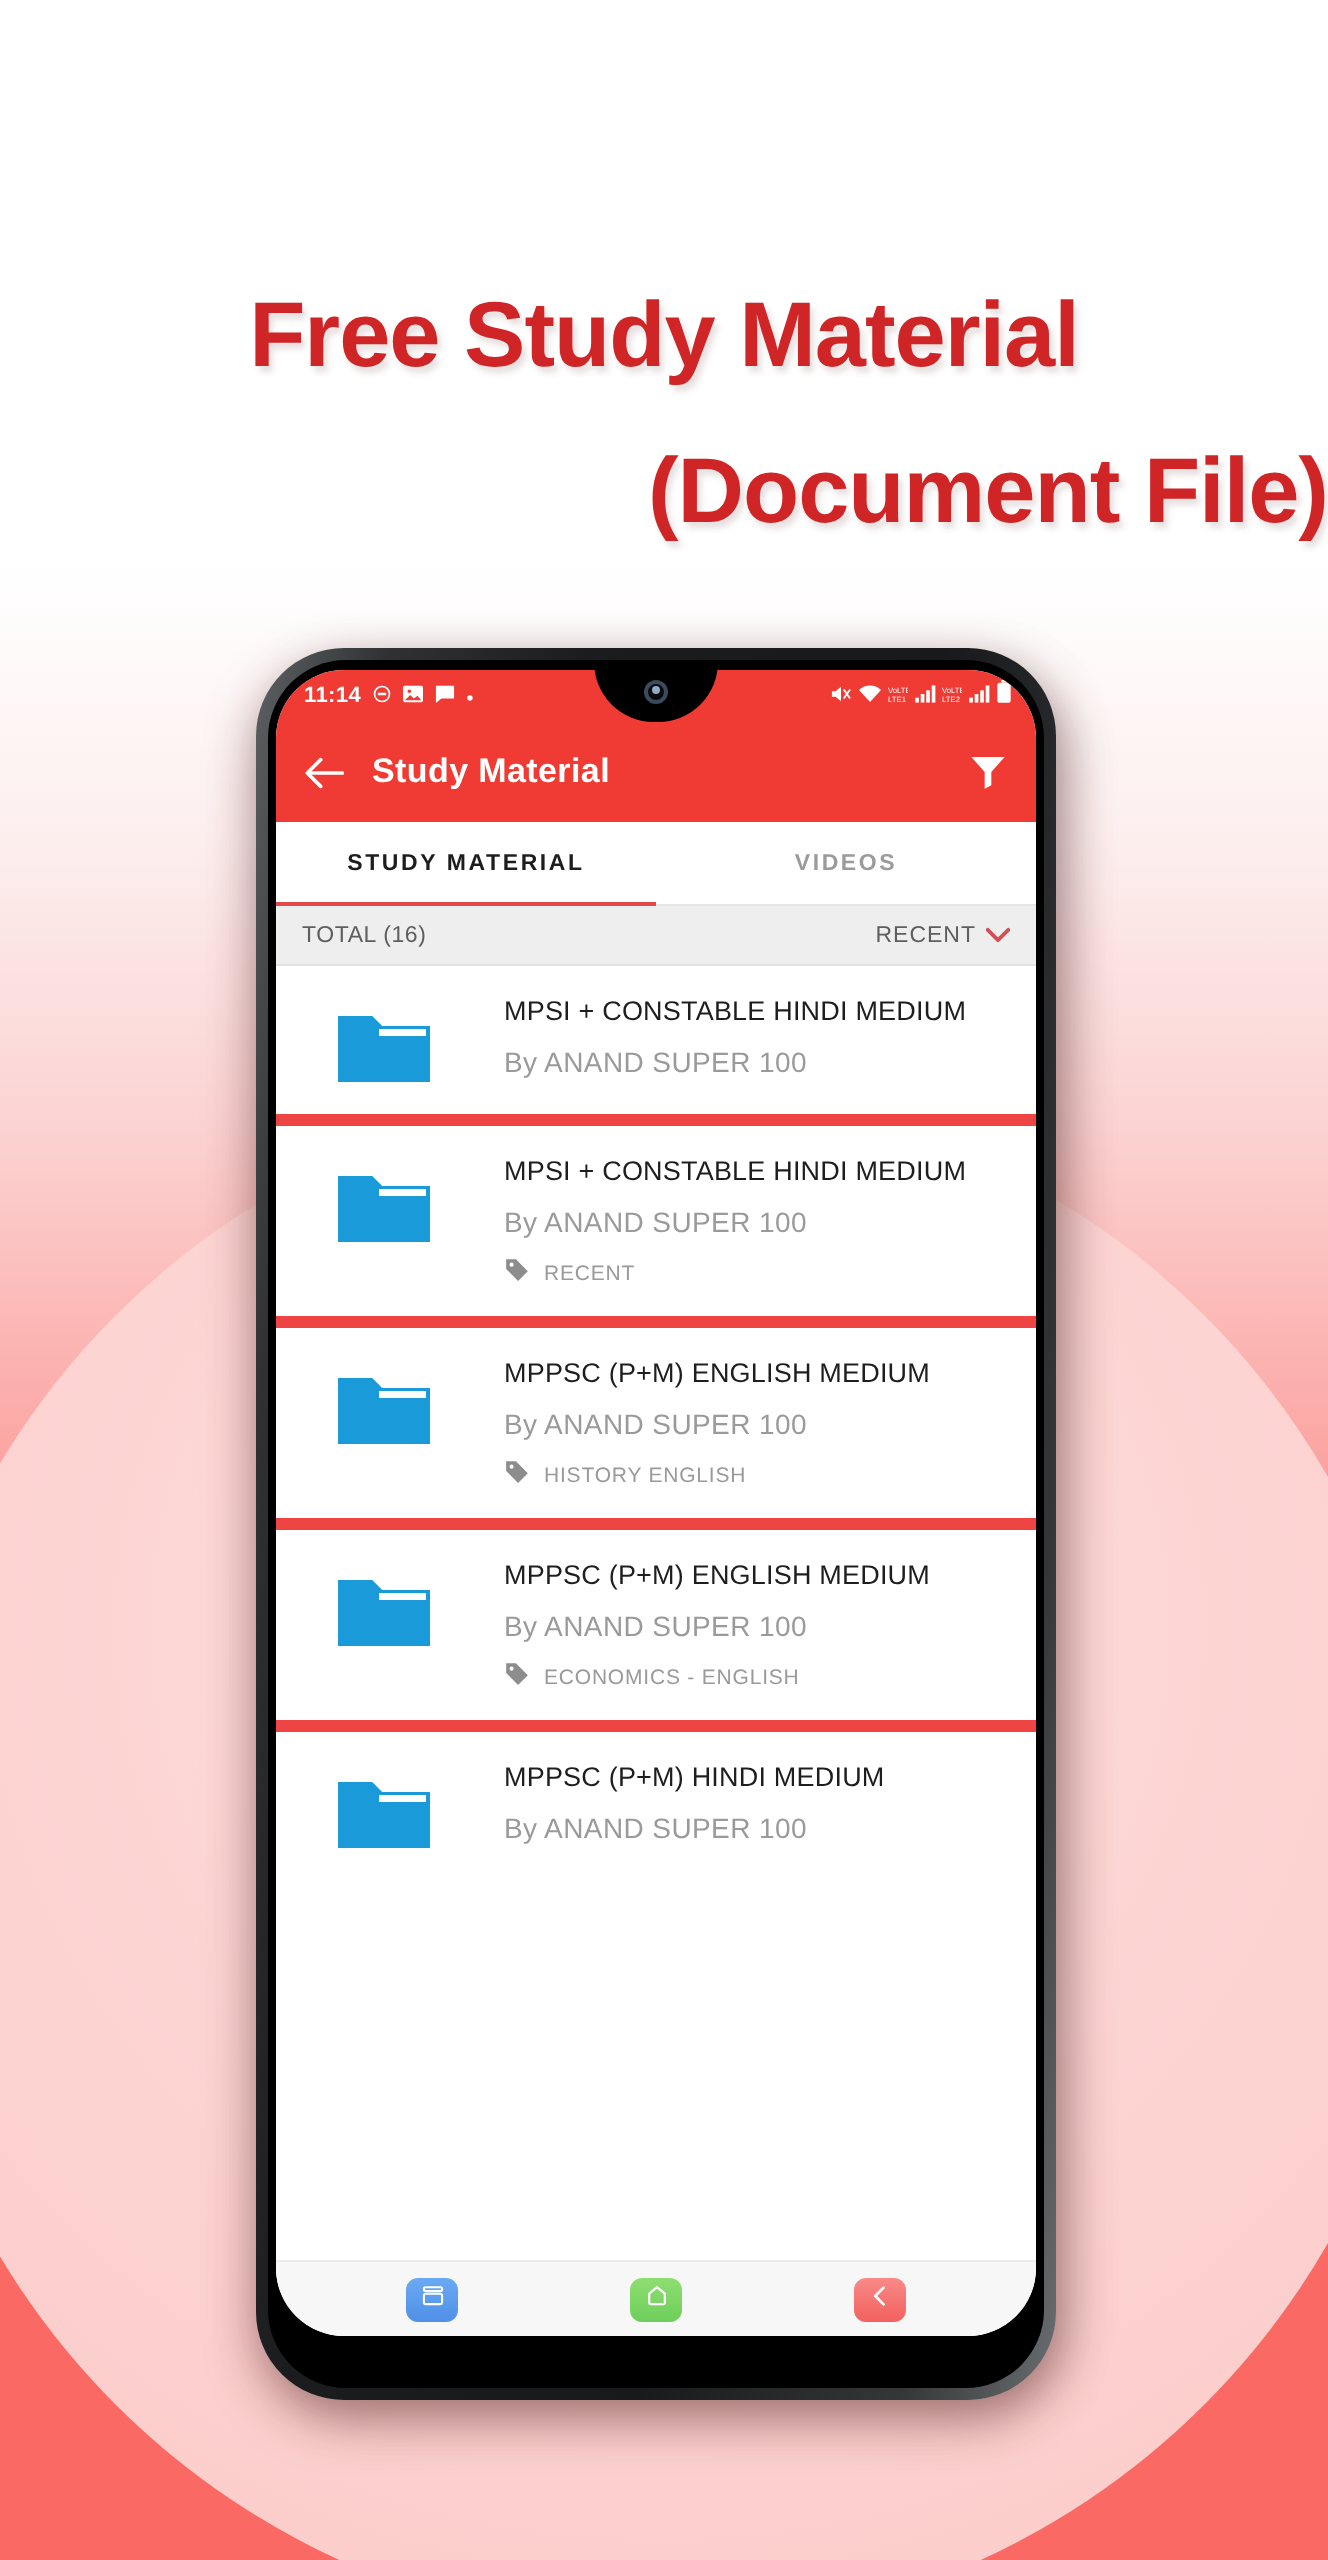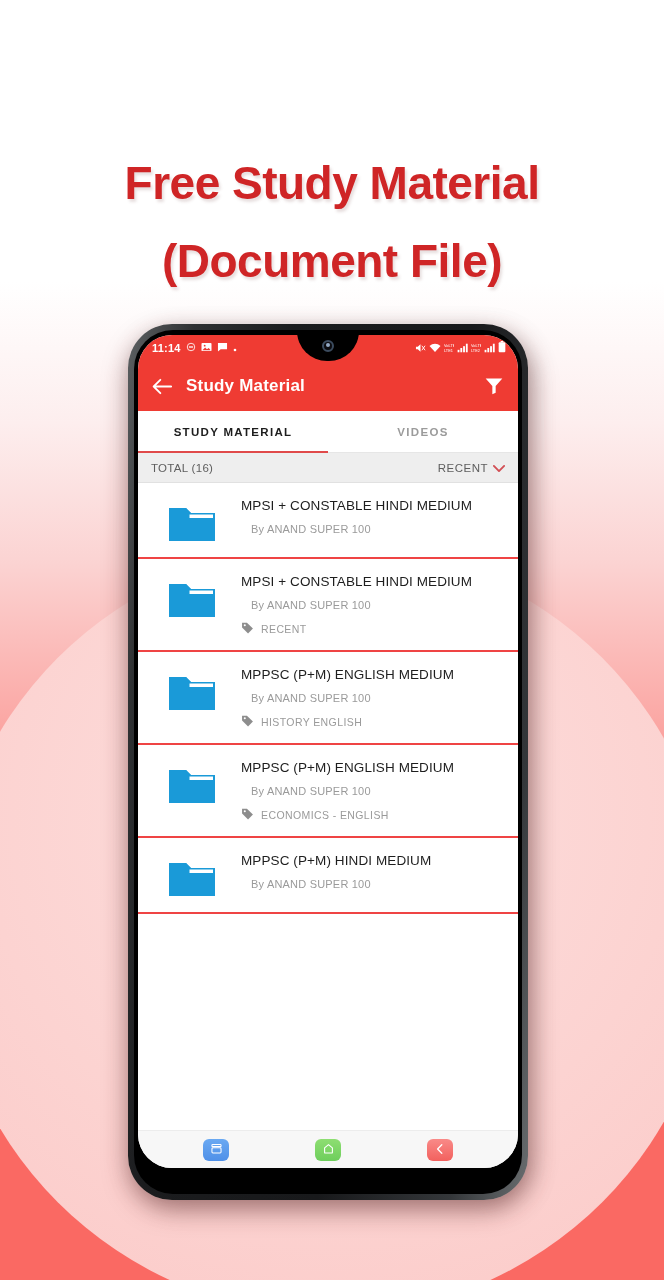--- a/index.html
+++ b/index.html
@@ -65,32 +65,32 @@
   .circ-4 {
     width: 1500px; height: 760px;
     left: -420px; top: 1210px;
     background: #c9332d;
     border-radius: 50% 50% 0 0 / 100% 100% 0 0;
   }
 
   
   .headline {
     position: absolute;
-    left: 0; top: 144px;
+    left: 0; top: 128px;
     width: 664px;
     text-align: center;
     color: #cf2526;
     font-weight: bold;
     font-size: 46px;
     line-height: 78px;
     letter-spacing: -0.5px;
     text-shadow: 2px 3px 3px rgba(120,80,80,.18);
     z-index: 5;
   }
-  .headline .l2 { display: block; }
+  .headline .l2 { display: block; text-align: right; }
 
   
   .phone-shadow {
     position: absolute;
     left: 133px; top: 333px;
     width: 400px; height: 872px;
     border-radius: 46px;
     background: rgba(60,30,30,.30);
     filter: blur(12px);
     z-index: 8;
@@ -242,44 +242,43 @@
   .list {
     background: #ffffff;
     height: 446px;
     overflow: hidden;
     position: relative;
   }
   .row {
     display: flex;
     align-items: flex-start;
     padding: 13px 12px 12px 12px;
-    border-bottom: 2px solid #ef4444;
-    gap: 7px;
+    border-bottom: 6px solid #ef4444;
+    gap: 18px;
   }
   .row-icon {
     width: 84px;
     display: flex;
     align-items: center;
     justify-content: center;
     padding-top: 8px;
     flex: 0 0 84px;
   }
   .row-body { flex: 1; padding-right: 4px; }
   .row-title {
     font-size: 13.5px;
     color: #1e1e1e;
     line-height: 19px;
     letter-spacing: .1px;
   }
   .row-author {
-    font-size: 11px;
+    font-size: 14px;
     color: #9a9a9a;
     margin-top: 8px;
     letter-spacing: .2px;
-    margin-left: 10px;
   }
   .row-tag {
     margin-top: 9px;
     display: flex;
     align-items: center;
     gap: 7px;
   }
   .row-tag-text {
     font-size: 10.5px;
     color: #9a9a9a;

